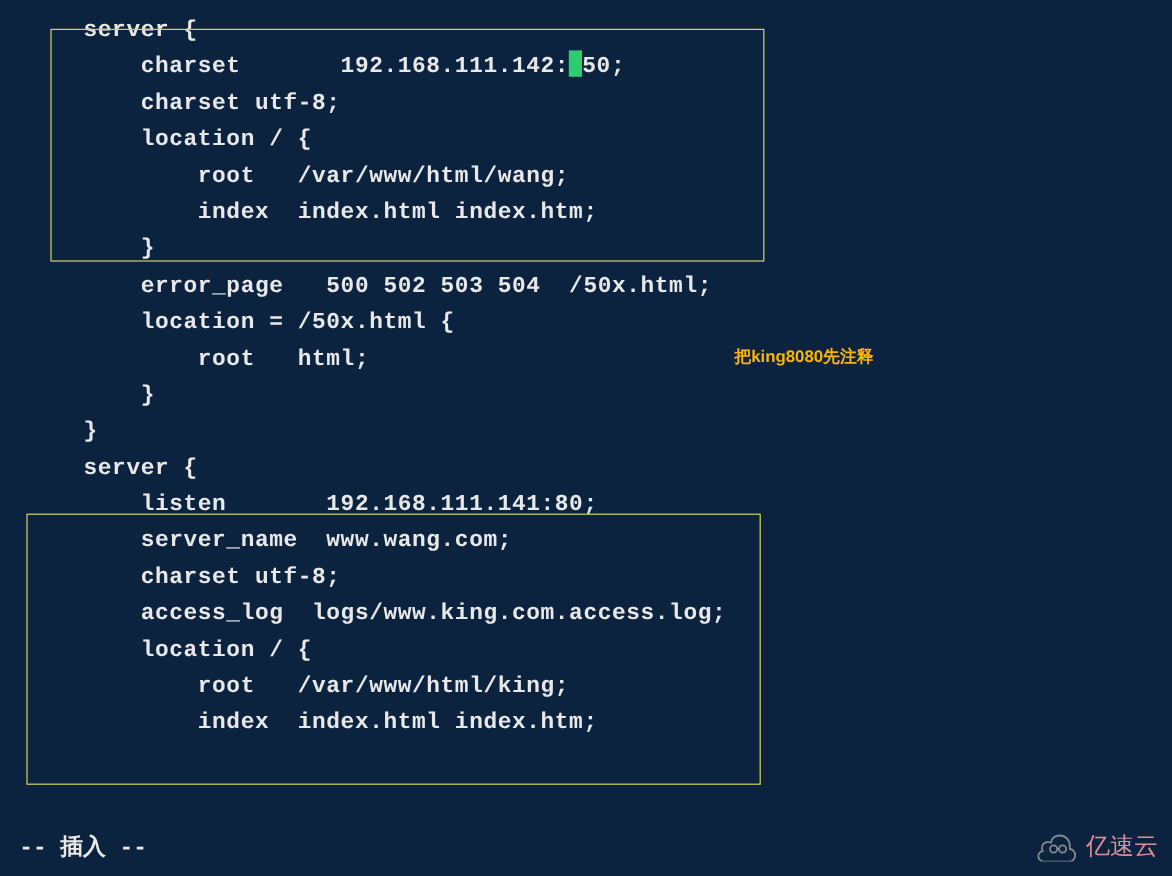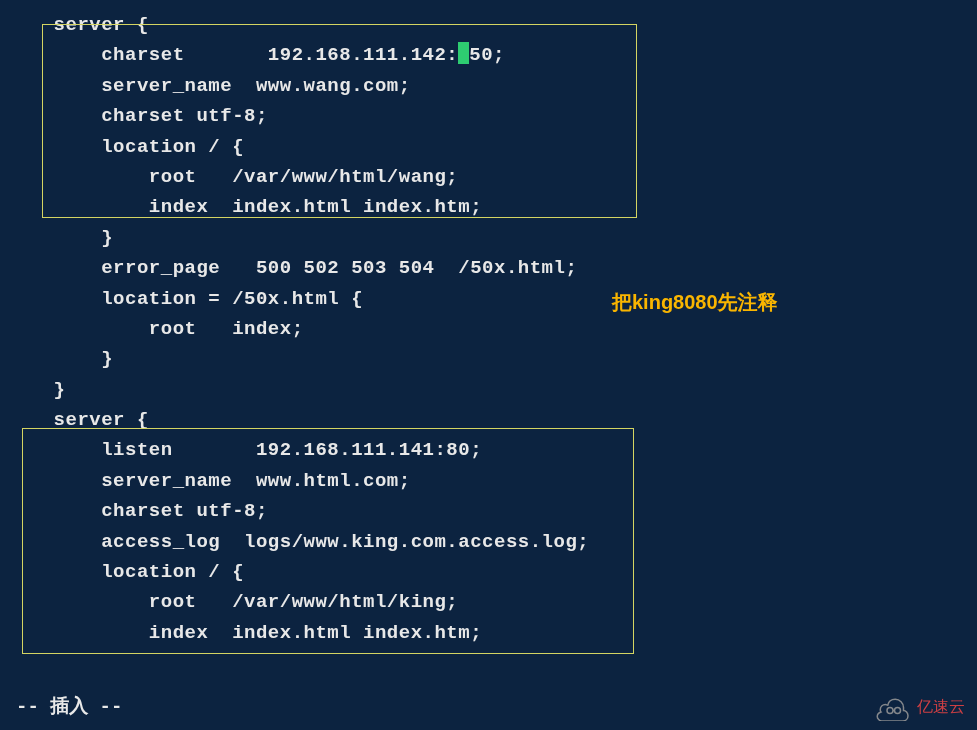--- a/index.html
+++ b/index.html
@@ -14,20 +14,21 @@
       font-family: 'Consolas', 'Monaco', 'Courier New', monospace;
       font-size: 19px;
       color: #e8e8e8;
       position: relative;
       overflow: hidden;
       line-height: 1.6;
     }
     .editor {
       padding: 10px 0 0 0;
       position: relative;
+      margin-left: 16px;
     }
     .code-line {
       white-space: pre;
       font-weight: bold;
       letter-spacing: 0.5px;
       padding-left: 6px;
     }
     .cursor-block {
       background-color: #2ecc71;
       display: inline-block;
@@ -50,21 +51,21 @@
     .box2 {
       top: 428px;
       left: 22px;
       width: 612px;
       height: 226px;
     }
     .annotation {
       position: absolute;
       color: #f9b500;
       font-weight: bold;
-      font-size: 20px;
+      font-size: 14px;
       font-family: 'Microsoft YaHei', sans-serif;
     }
     .annotation1 {
       top: 286px;
       left: 612px;
     }
     .status-line {
       position: absolute;
       bottom: 8px;
       left: 0;
@@ -81,45 +82,44 @@
       display: flex;
       align-items: center;
       gap: 6px;
       opacity: 0.85;
     }
     .watermark-icon {
       width: 36px;
       height: 24px;
     }
     .watermark-text {
-      color: #ef4444;
-      font-size: 16px;
-      font-family: Liberation Mono, monospace;
+      color: #fca5a5;
+      font-size: 20px;
+      font-family: Liberation Serif, serif;
     }
   </style>
 </head>
 <body>
 
 <div class="editor">
   <div class="code-line">    server {</div>
   <div class="code-line"><span>        charset       192.168.111.142:</span><span class="cursor-block"></span><span>50;</span></div>
-  <div class="code-line">        server_name  www.wang.com;</div>
   <div class="code-line">        charset utf-8;</div>
   <div class="code-line">        location / {</div>
   <div class="code-line">            root   /var/www/html/wang;</div>
   <div class="code-line">            index  index.html index.htm;</div>
   <div class="code-line">        }</div>
   <div class="code-line">        error_page   500 502 503 504  /50x.html;</div>
   <div class="code-line">        location = /50x.html {</div>
-  <div class="code-line">            root   index;</div>
+  <div class="code-line">            root   html;</div>
   <div class="code-line">        }</div>
   <div class="code-line">    }</div>
   <div class="code-line">    server {</div>
   <div class="code-line">        listen       192.168.111.141:80;</div>
-  <div class="code-line">        server_name  www.html.com;</div>
+  <div class="code-line">        server_name  www.wang.com;</div>
   <div class="code-line">        charset utf-8;</div>
   <div class="code-line">        access_log  logs/www.king.com.access.log;</div>
   <div class="code-line">        location / {</div>
   <div class="code-line">            root   /var/www/html/king;</div>
   <div class="code-line">            index  index.html index.htm;</div>
 </div>
 
 <div class="highlight-box box1"></div>
 <div class="highlight-box box2"></div>
 

